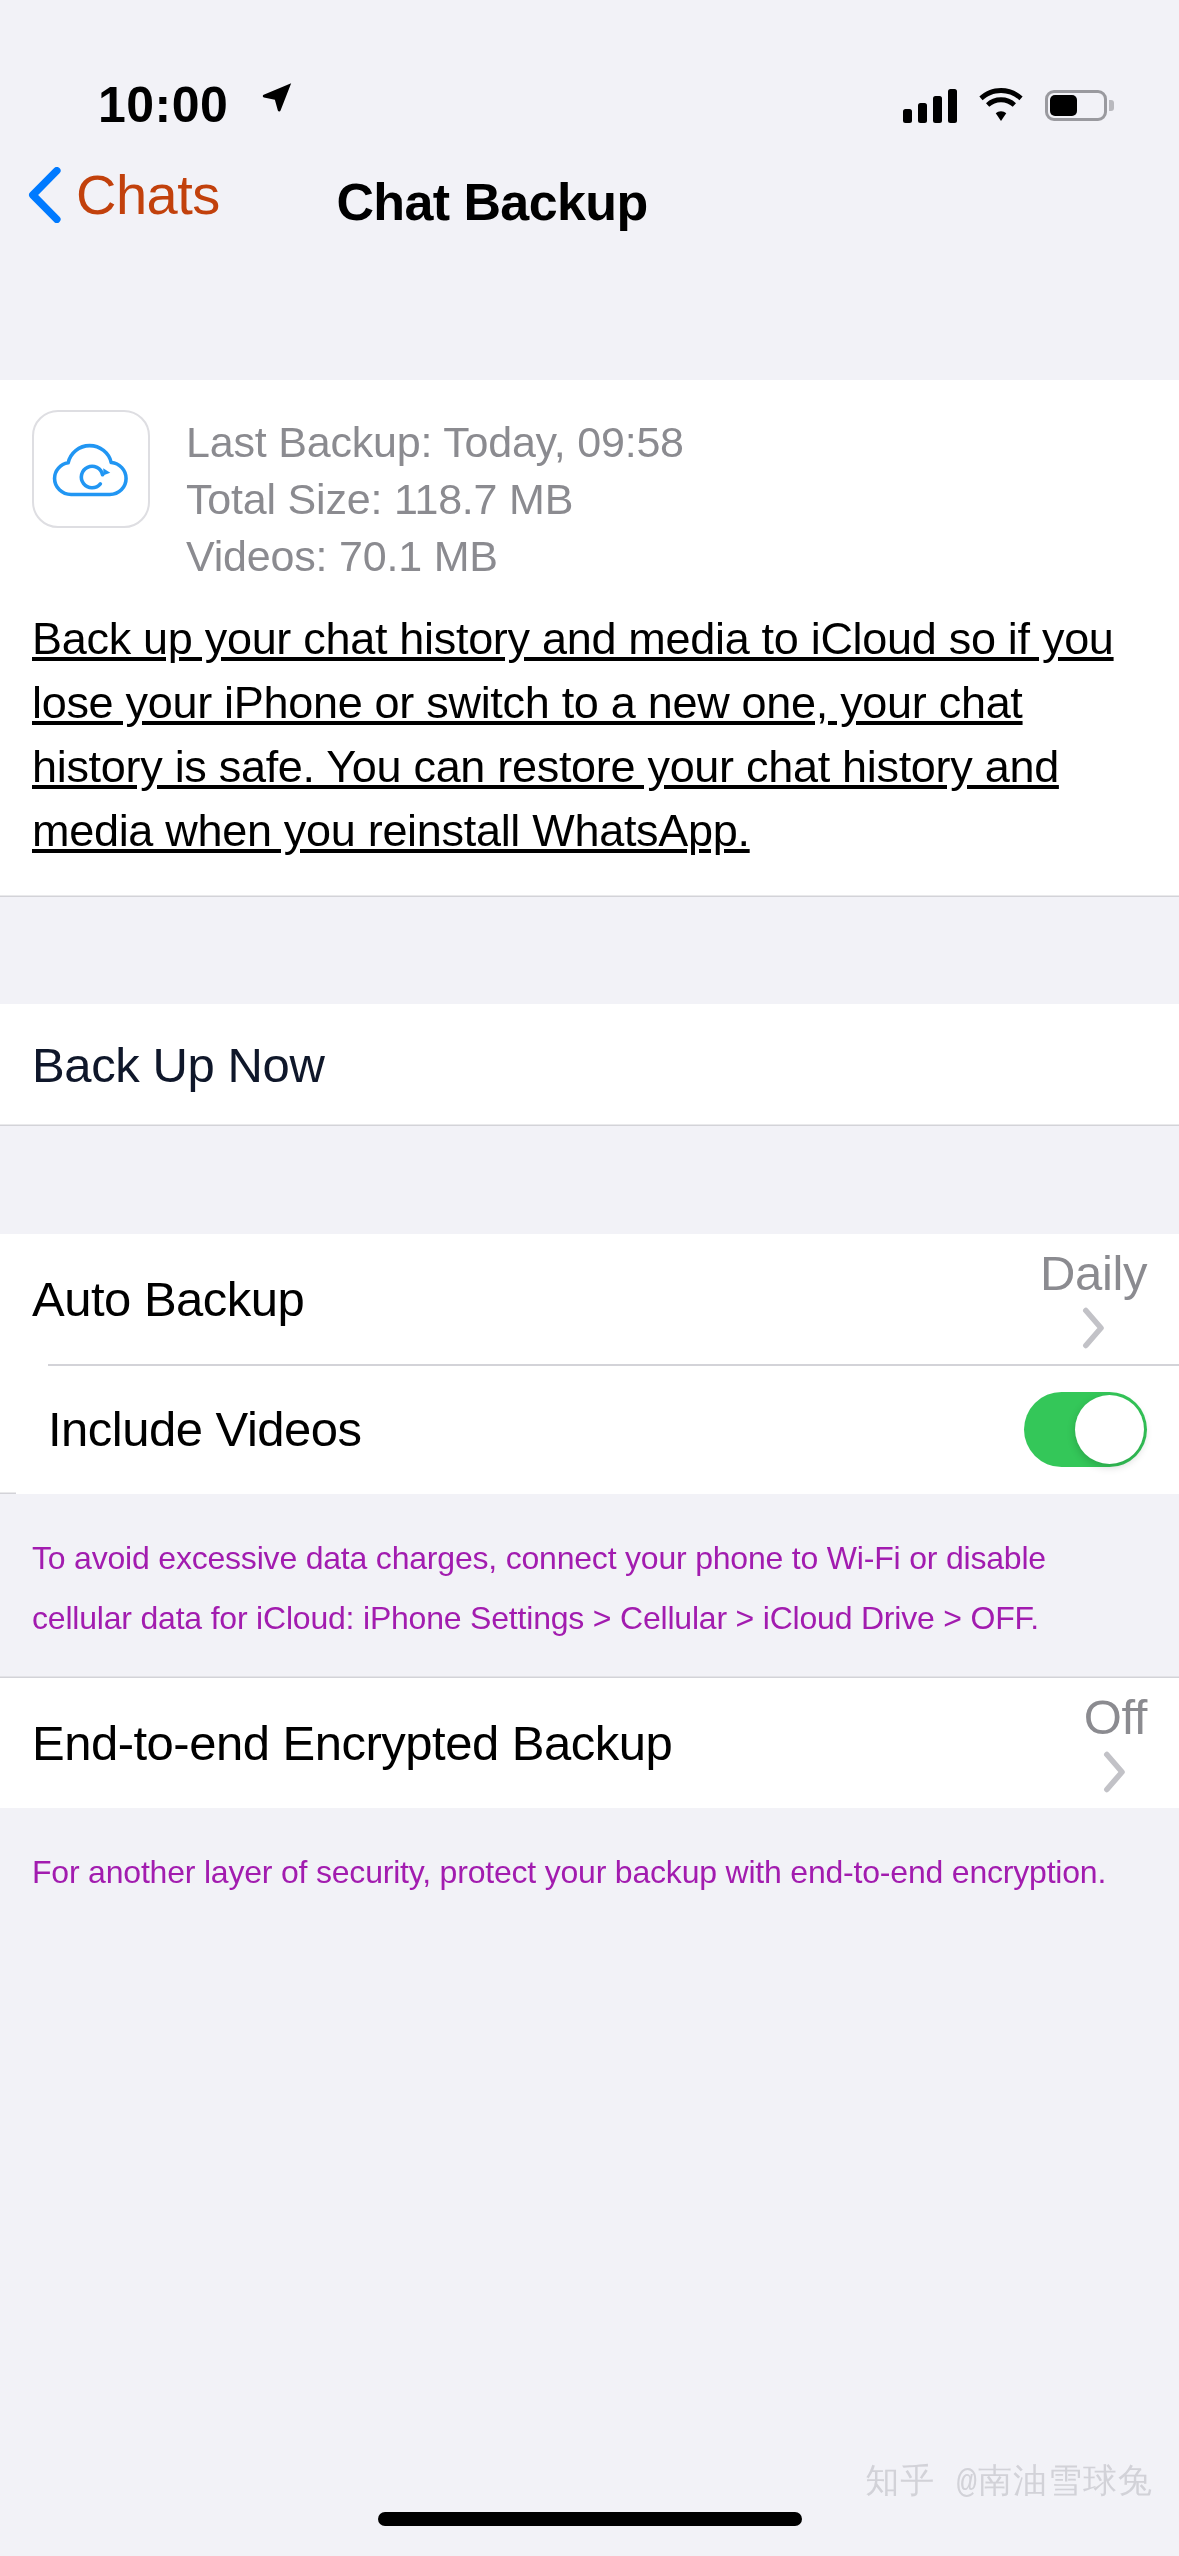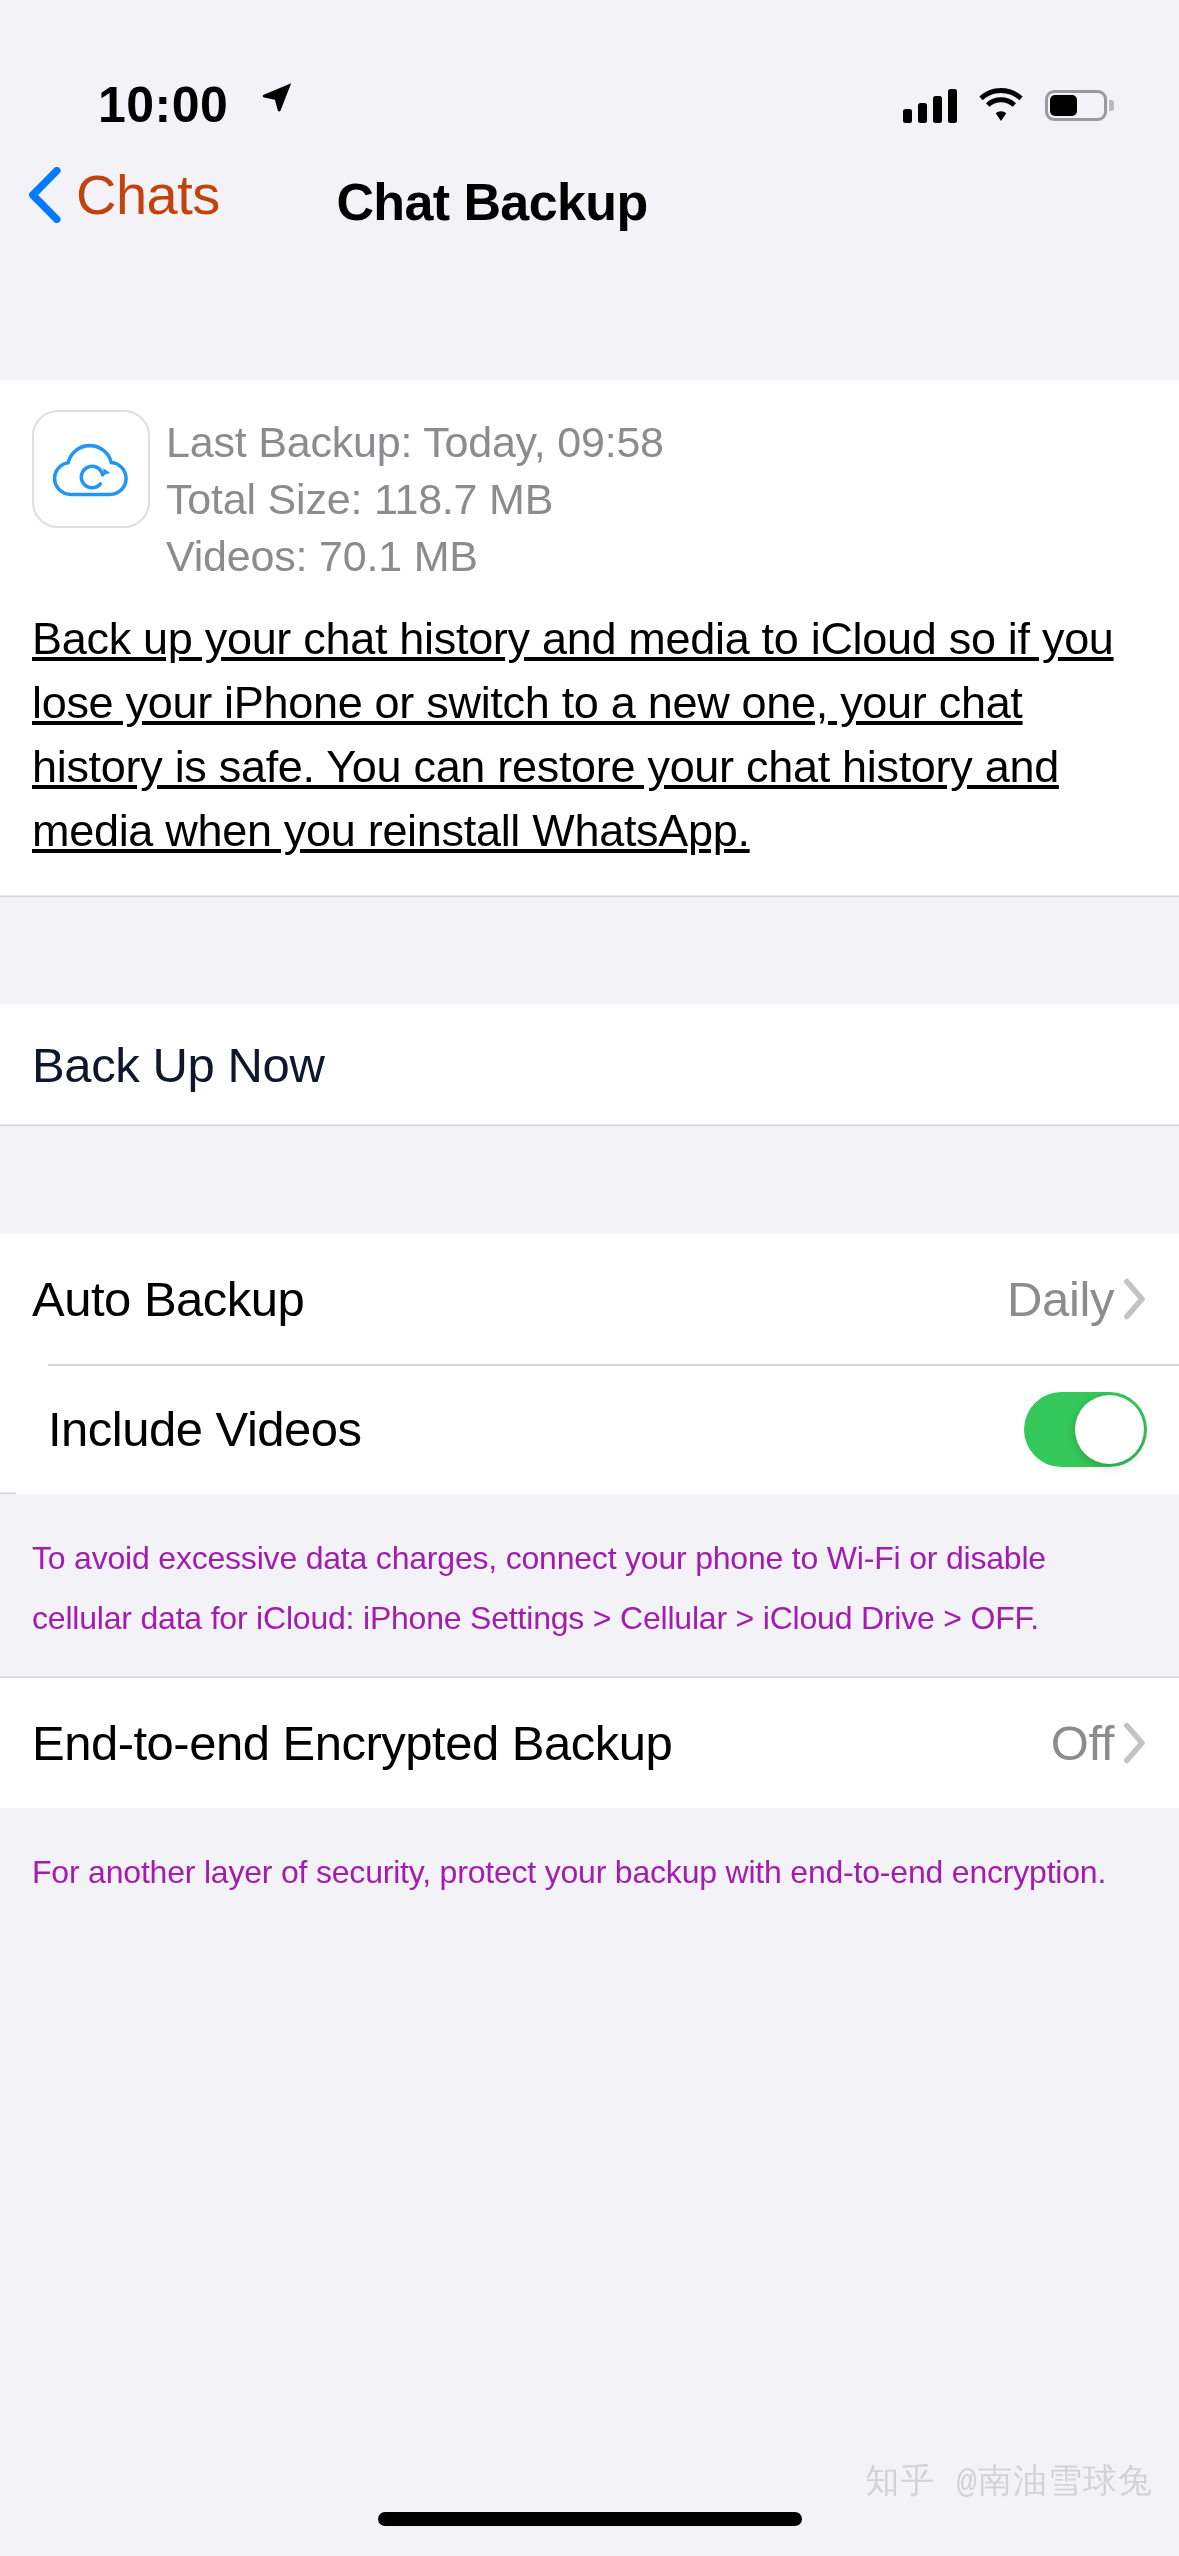--- a/index.html
+++ b/index.html
@@ -67,21 +67,21 @@
   }
 
   
   .card { background:#fff; width:1179px; }
   .hairline-top { box-shadow:inset 0 1.5px 0 #d3d3d8; }
   .hairline-bottom { box-shadow:inset 0 -1.5px 0 #d3d3d8; }
   .gap { background:#f2f2f7; width:1179px; }
 
   
   .backup-info {
-    display:flex; align-items:flex-start; gap:16px;
+    display:flex; align-items:flex-start; gap:36px;
     padding:30px 32px 0 32px;
   }
   .cloud-tile {
     flex:0 0 auto; width:118px; height:118px;
     border:2px solid #dedee2; border-radius:26px; background:#fff;
     display:flex; align-items:center; justify-content:center;
   }
   .cloud-tile svg { width:88px; height:88px; display:block; }
   .stats { padding-top:4px; }
   .stat-line {
@@ -109,21 +109,21 @@
     padding:0 32px; background:#fff; cursor:pointer;
   }
   .row-sep { position:relative;margin-left:16px; }
   .row-sep::after {
     content:""; position:absolute; left:32px; right:0; top:0; height:1.5px;
     background:#d3d3d8;
   }
   .row-label {
     font-size:49px; color:#000; letter-spacing:-0.5px; line-height:1;
   }
-  .row-right { display:flex; align-items:center; gap:9px; }
+  .row-right { display:flex; align-items:center; gap:9px;flex-direction:column; }
   .row-value {
     font-size:49px; color:#8b8b90; letter-spacing:-0.4px; line-height:1;
   }
   .chev-right { width:24px; height:42px; display:block; }
 
   
   .toggle {
     position:relative; width:123px; height:75px; border-radius:38px;
     background:#34c759; cursor:pointer; flex:0 0 auto;
   }

